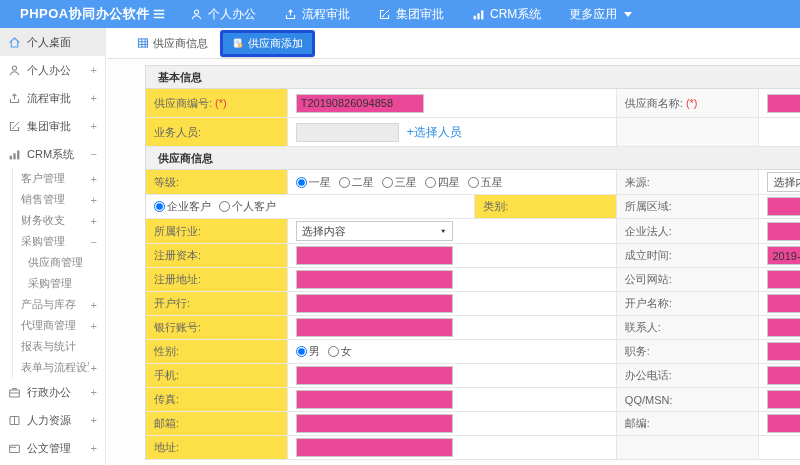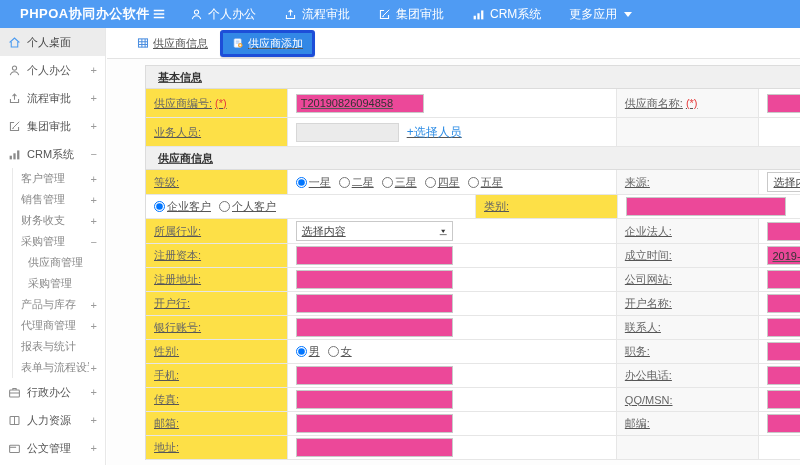--- a/index.html
+++ b/index.html
@@ -31,21 +31,21 @@
   .lvl0 { height:28px; gap:6px; font-size:11px; }
   .lvl0 svg { width:13px; height:13px; color:#8a8a8a; flex:none; }
   .lvl1 { height:21px; padding-left:21px; font-size:11px; color:#888; }
   .lvl2 { height:21px; padding-left:28px; font-size:11px; color:#888; }
   .lvl1::before,.lvl2::before { content:""; position:absolute; left:12px; top:0; bottom:0; width:1px; background:#e9e9e9; }
   .expand { margin-left:auto; color:#9a9a9a; font-size:11px; padding-left:2px; }
   .expand.tight { margin-left:0; }
   .side-item.active { background:#ececec; color:#444; }
   .side-item.active svg { color:#4c9bf0; }
   
-  .main { position:fixed; top:28px; left:107px; right:0; bottom:0; overflow:hidden; background:#fdfdfd;text-decoration:underline; }
+  .main { position:fixed; top:28px; left:107px; right:0; bottom:0; overflow:hidden; background:#fdfdfd; }
   .tabbar { height:31px; background:#fff; border-bottom:1px solid #e3e3e3; display:flex; align-items:center; padding-left:28px; gap:10px; }
   .tab { display:flex; align-items:center; gap:4px; font-size:11px; color:#555; cursor:pointer; padding:3px 2px; }
   .tab svg { width:12px; height:12px; }
   .tab.active { background:#3288e6; border:3px solid #1d4ed8; color:#fff; border-radius:3px; padding:3px 9px; box-shadow:0 1px 1px rgba(0,0,0,.15); }
   
   .form-wrap { margin:6px 0 0 38px; width:815px; border:1px solid #dcdcdc; border-bottom:none; background:#fff; }
   .sec-title { height:23px; line-height:23px; background:#f0f0f0; border-bottom:1px solid #dcdcdc; font-weight:bold; color:#333; padding-left:12px; font-size:11px; }
   .frow { display:flex; border-bottom:1px solid #e6e6e6; min-height:24px; align-items:stretch; }
   .frow.tall { min-height:29px; }
   .fcell { display:flex; align-items:center; padding:2px 8px; font-size:11px; color:#666; }
@@ -344,20 +344,23 @@
             </label>
             <label>
               <input type="radio" name="category-radios" style="">
               <span>个人客户</span>
             </label>
           </span>
         </div>
         <div class="fcell c1">
           <span>类别:</span>
         </div>
+        <div class="fcell c3">
+          <span>所属区域:</span>
+        </div>
         <div class="fcell c4">
           <input class="txt" type="text" value="" style="width: 160px;">
         </div>
       </div>
       <div class="frow">
         <div class="fcell c1">
           <span>所属行业:</span>
         </div>
         <div class="fcell c2">
           <div class="sel" style="width: 157px;">

